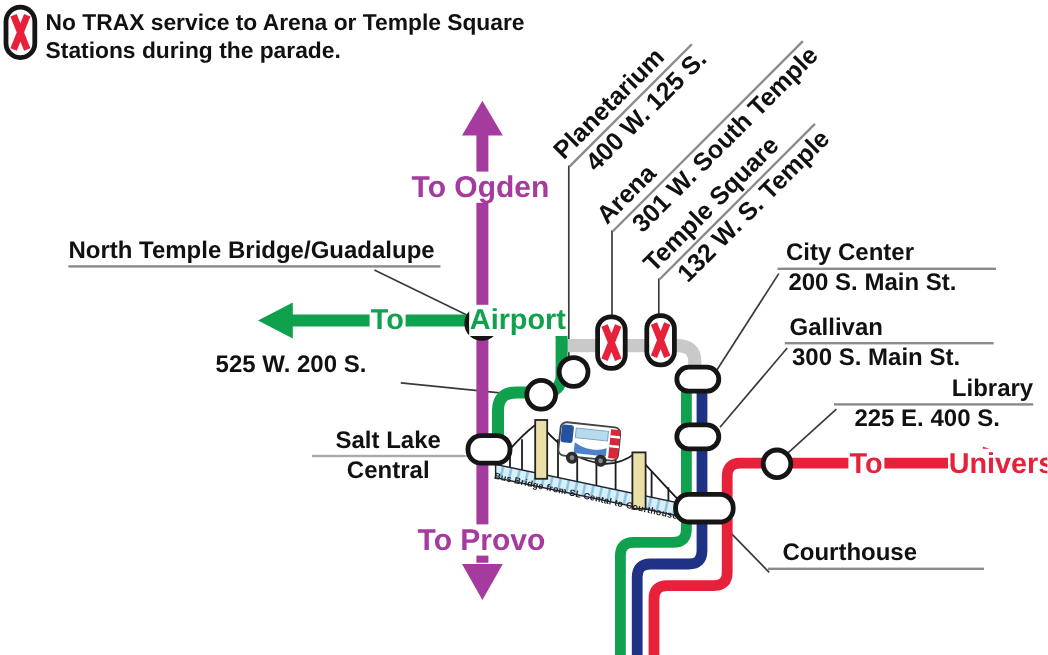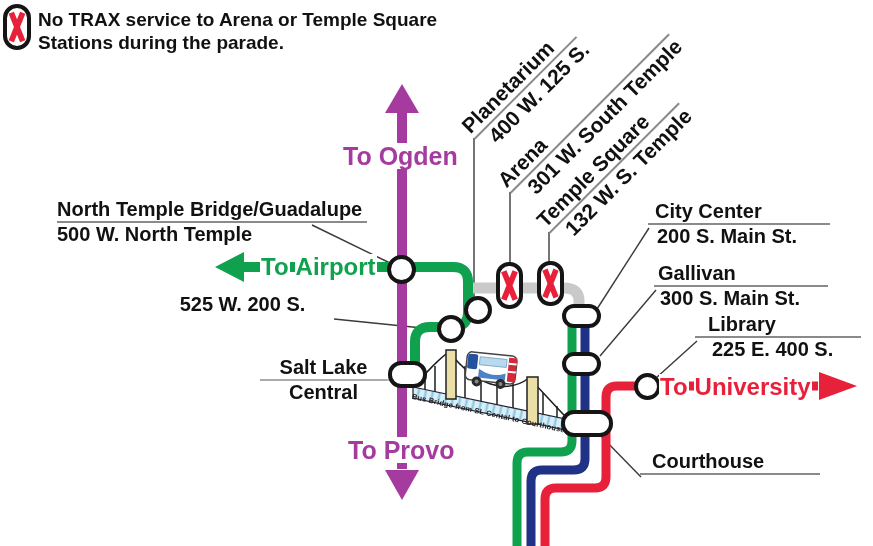--- a/index.html
+++ b/index.html
@@ -9,21 +9,21 @@
   .station{position:absolute;box-sizing:border-box;background:#fff;border:4px solid #151515;z-index:3;}
   .round{border-radius:50%;}
   .pill{border-radius:13px;}
   .xmark{display:block;width:100%;height:100%;}
   .xmark path{stroke:#E8213B;stroke-width:6;fill:none;stroke-linecap:butt;}
   .lbl{position:absolute;z-index:4;font-size:20px;line-height:23px;white-space:nowrap;}
   .lbl .u{display:block;border-bottom:2px solid #8a8a8a;padding-bottom:0px;}
   .lbl .a{display:block;}
   .dir{position:absolute;z-index:4;font-size:25px;line-height:26px;white-space:nowrap;background:#fff;padding:0 2px;}
   .dir.small{font-size:24px;background:none;padding:0;display:flex;column-gap:5px;}
-  .dir.small span{background:#fff;padding:0 1px;}
+  .dir.small span{background:#fff;padding:0 1px;margin-left:48px;}
   .purple{color:#A63B9F;}
   .greent{color:#0FA14D;}
   .redt{color:#E8213B;}
   .diag{position:absolute;z-index:4;width:0;height:0;overflow:visible;}
   .diag .inner{position:absolute;left:0;top:-24px;display:inline-block;white-space:nowrap;
                transform:rotate(-45deg);transform-origin:0 24px;font-size:21px;line-height:24px;}
   .diag .inner .u{display:block;border-bottom:2px solid #8a8a8a;}
   .diag .inner .a{display:block;}
   #bridge{position:absolute;left:405px;top:338px;z-index:2;}
   #bus{position:absolute;left:460px;top:344px;z-index:2;transform:rotate(6deg);}
@@ -141,39 +141,38 @@
       <span>To</span>
       <span>Airport</span>
     </div>
   <div class="dir small redt" style="left:659px;top:374px;">
       <span>To</span>
       <span>University</span>
     </div>
 
   <div class="lbl" style="left:17px;top:198px;margin-left:40px;">
     <span class="u" style="width:310px;">North Temple Bridge/Guadalupe</span>
-    <span class="a">500 W. North Temple</span>
   </div>
   <div class="lbl" style="left:150px;top:293px;width:185px;text-align:center;">
     <span class="a">525 W. 200 S.</span>
   </div>
   <div class="lbl" style="left:260px;top:356px;width:127px;text-align:center;">
     <span class="u" style="border-color:#aaa;">Salt Lake</span>
     <span class="a">Central</span>
   </div>
   <div class="lbl" style="left:648px;top:200px;width:182px;">
     <span class="u" style="padding-left:7px;">City Center</span>
     <span class="a" style="padding-left:9px;">200 S. Main St.</span>
   </div>
   <div class="lbl" style="left:654px;top:262px;width:174px;">
     <span class="u" style="padding-left:4px;">Gallivan</span>
     <span class="a" style="padding-left:6px;">300 S. Main St.</span>
   </div>
   <div class="lbl" style="left:695px;top:313px;width:166px;">
-    <span class="u" style="padding-left:13px;">Library</span>
+    <span class="u" style="padding-left:13px;text-align:right;">Library</span>
     <span class="a" style="padding-left:17px;">225 E. 400 S.</span>
   </div>
   <div class="lbl" style="left:640px;top:450px;width:180px;">
     <span class="u" style="padding-left:12px;">Courthouse</span>
   </div>
 
   <div class="diag" style="left:474px;top:138px;">
     <div class="inner">
       <span class="u">Planetarium</span>
       <span class="a" style="padding-left:12px;">400 W. 125 S.</span>

